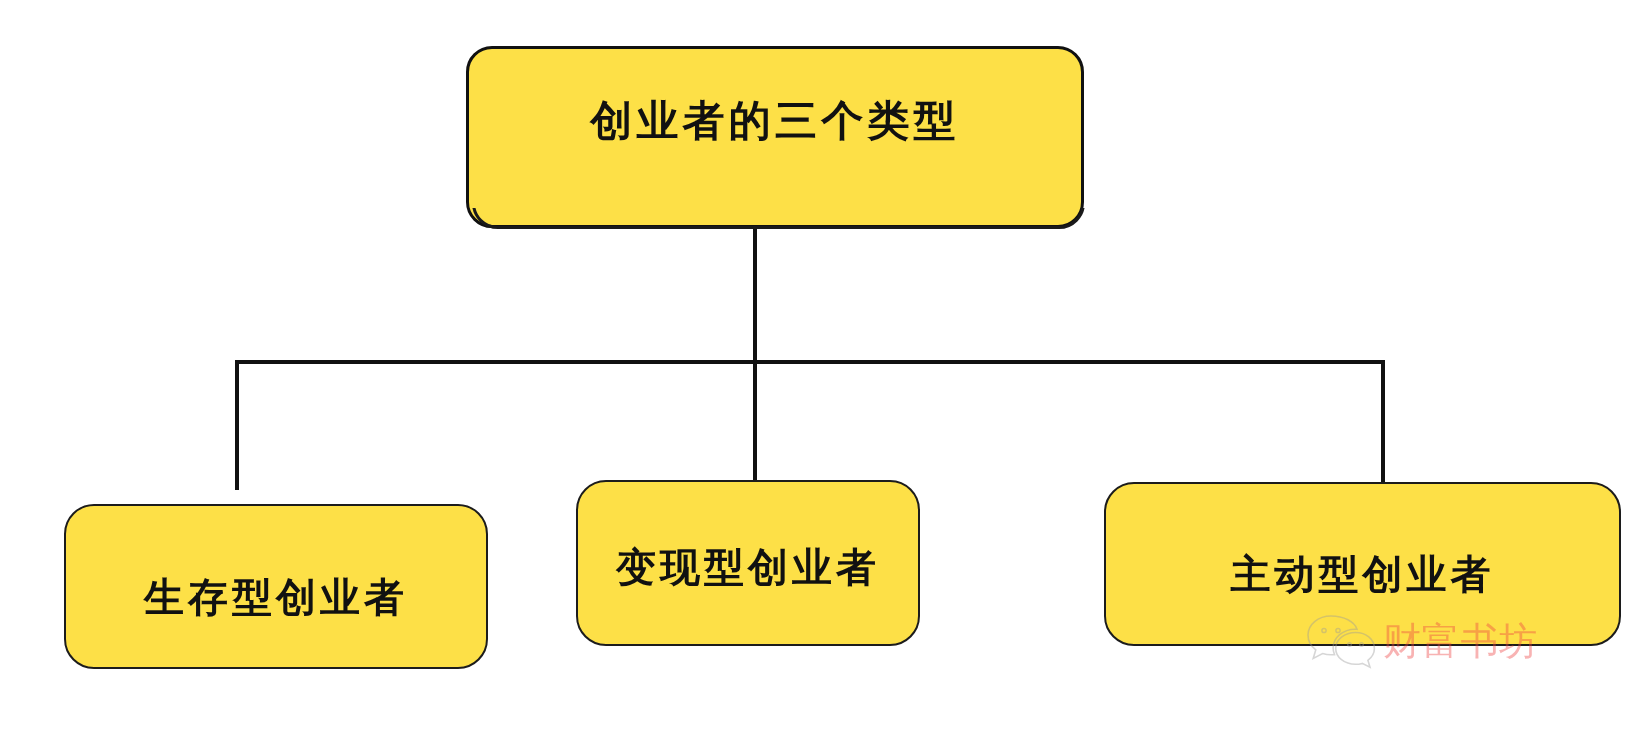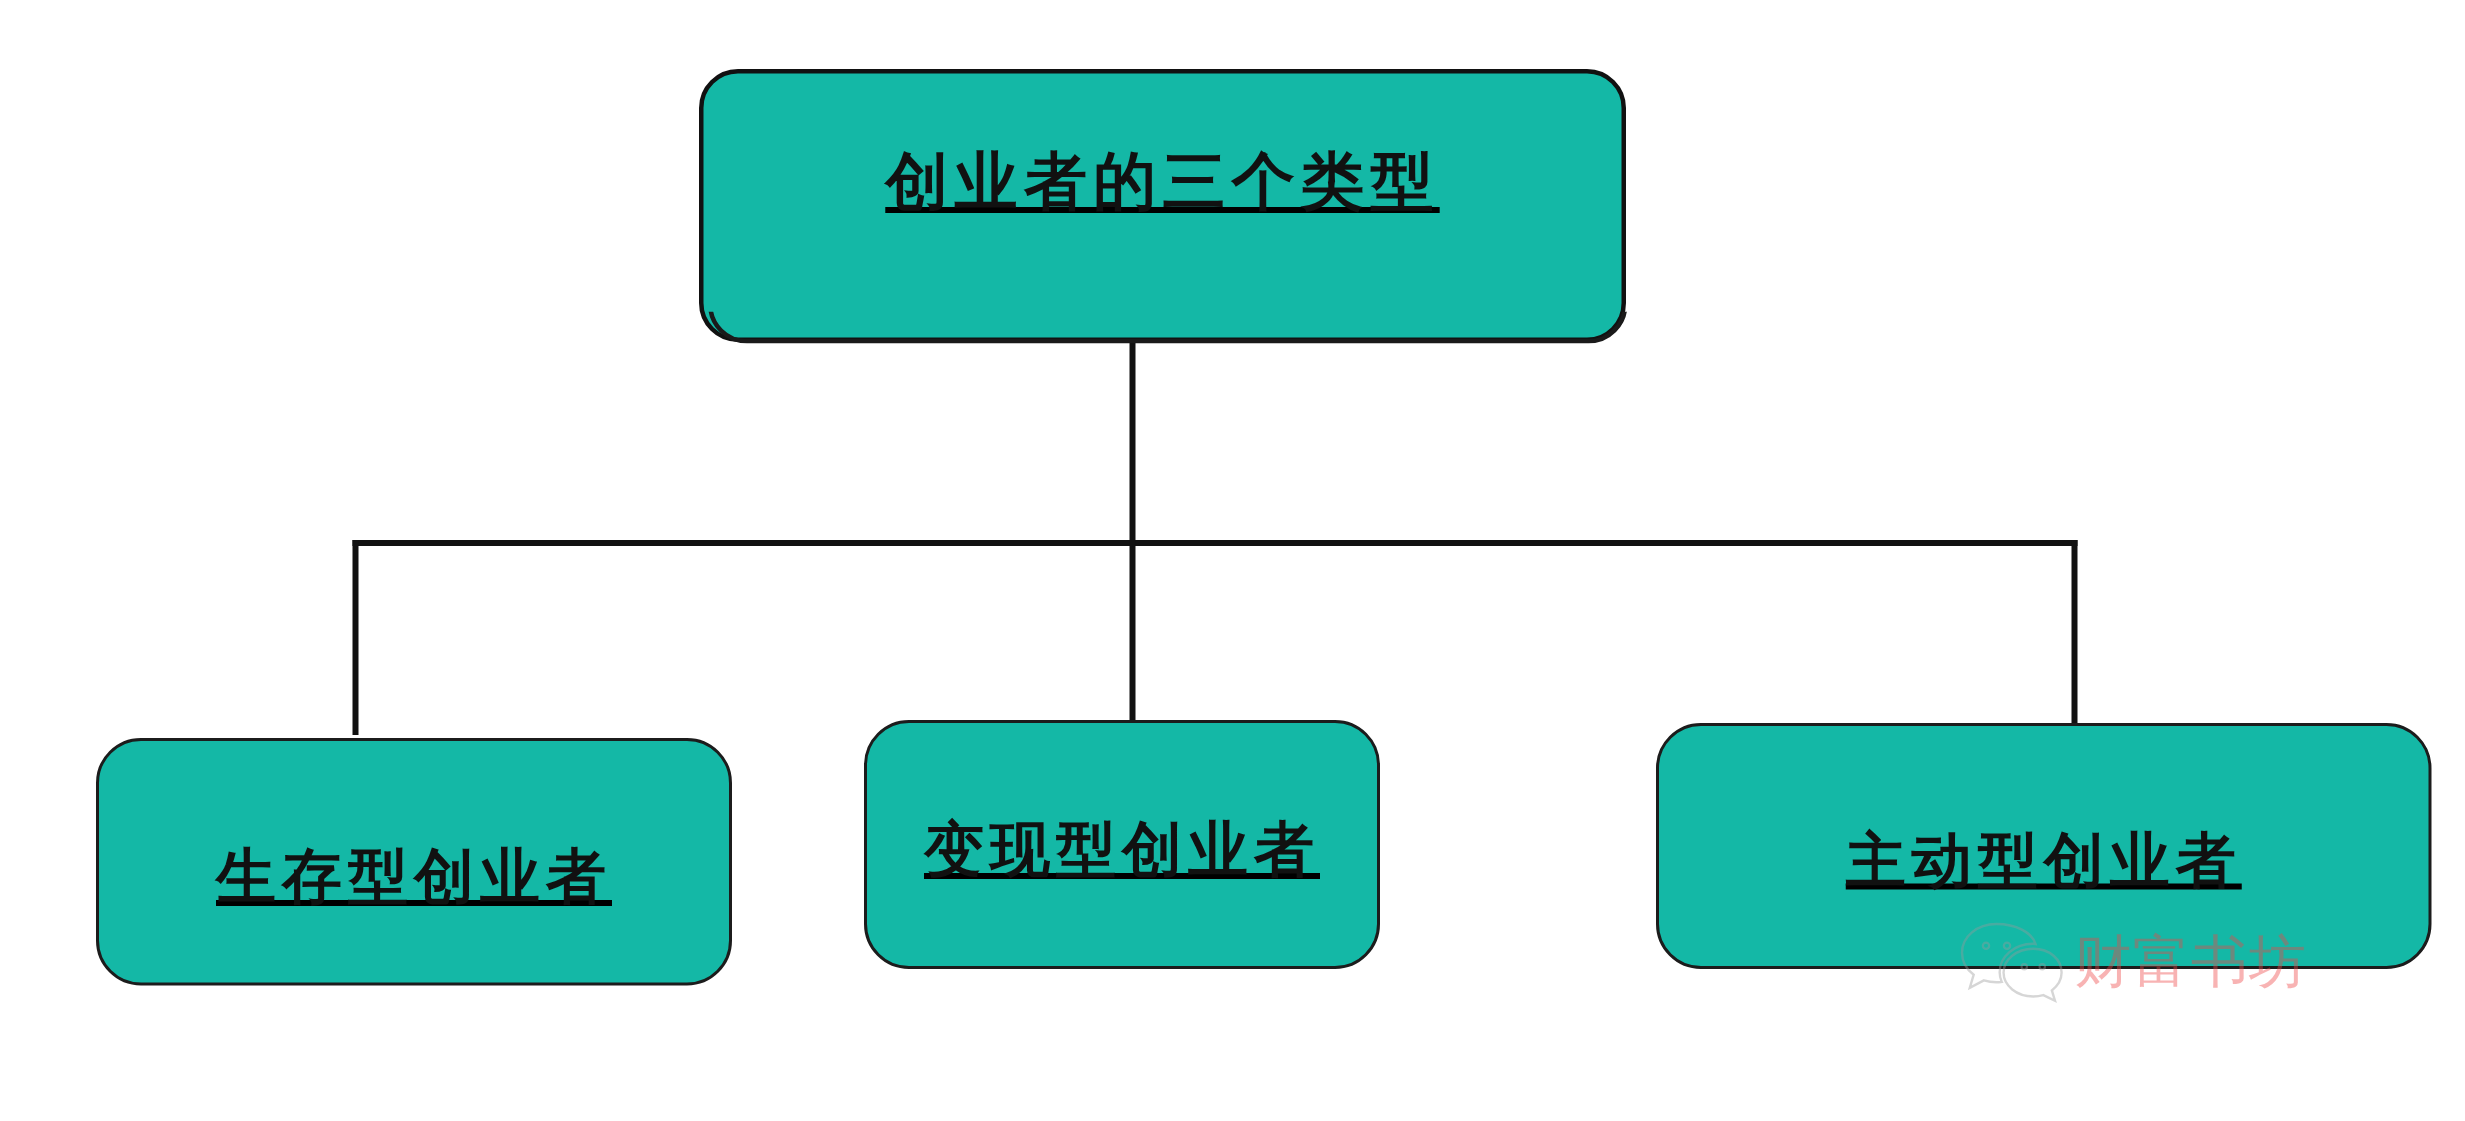--- a/index.html
+++ b/index.html
@@ -16,26 +16,25 @@
     width: 1643px;
     height: 747px;
     background: #ffffff;
     overflow: hidden;
   }
 
   
   .node {
     position: absolute;
     box-sizing: border-box;
-    background: #14b8a6;
+    background: #fde047;
     display: flex;
     align-items: center;
     justify-content: center;
     text-align: center;
-    text-decoration: underline;
   }
   .node-label {
     font-family: "DejaVu Sans", "Liberation Sans", sans-serif;
     color: #111111;
     font-weight: 600;
     letter-spacing: 0.10em;
     white-space: nowrap;
     line-height: 1;
   }
 
@@ -67,21 +66,21 @@
   }
 
   .node-child {
     border: 2.5px solid #1c1c1c;
     border-radius: 30px;
   }
   .node-child .node-label {
     font-size: 40px;
   }
 
-  #node-child-0 { left: 64px;   top: 492px; width: 424px; height: 165px; }
+  #node-child-0 { left: 64px;   top: 504px; width: 424px; height: 165px; }
   #node-child-1 { left: 576px;  top: 480px; width: 344px; height: 166px; }
   #node-child-2 { left: 1104px; top: 482px; width: 517px; height: 164px; }
 
   #node-child-0 .node-label { position: relative; top: 10px; }
   #node-child-1 .node-label { position: relative; top: 4px;  }
   #node-child-2 .node-label { position: relative; top: 10px; }
 
   
   .conn {
     position: absolute;

